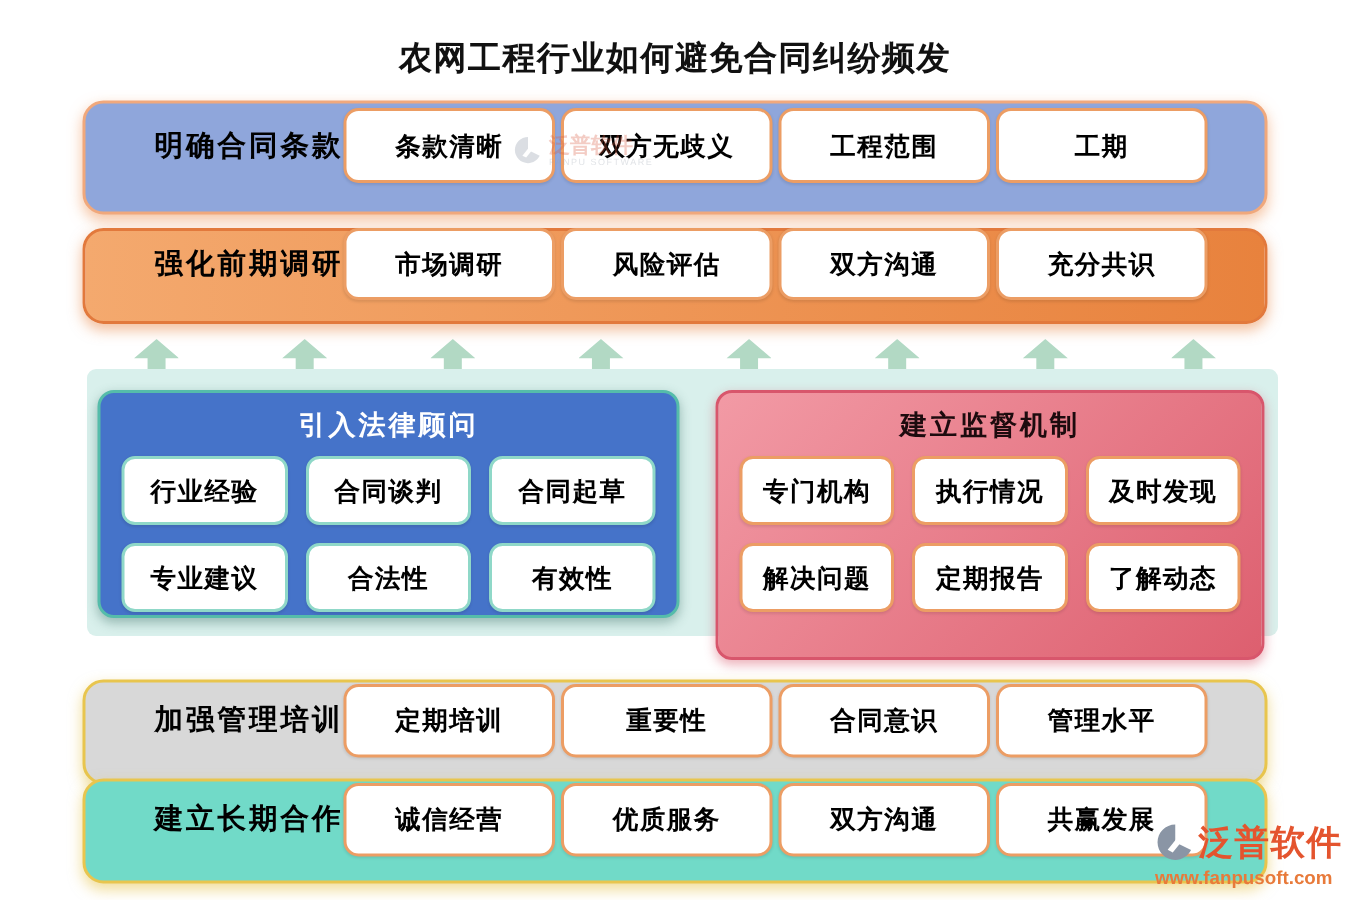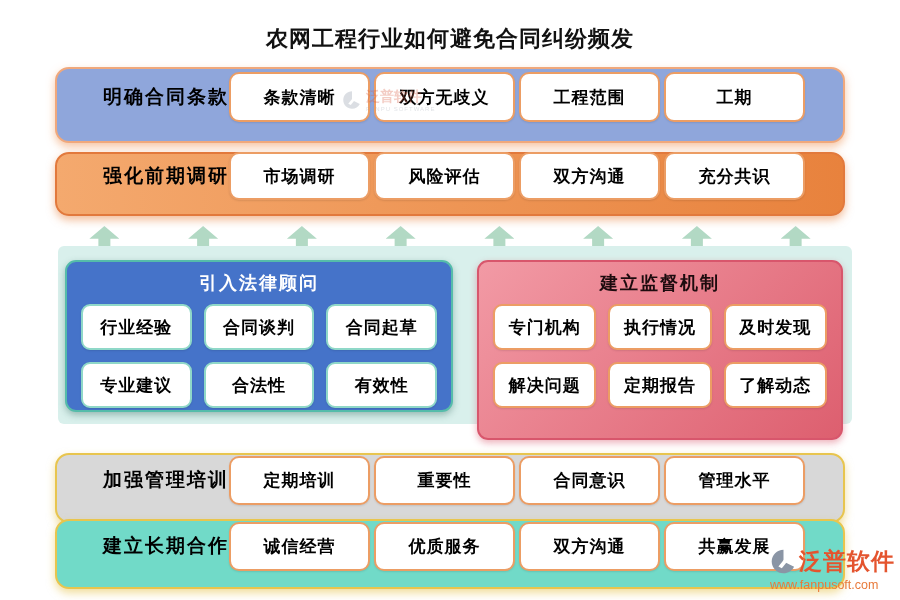--- a/index.html
+++ b/index.html
@@ -67,21 +67,21 @@
               border:2px solid var(--monitor-card-border,#D8566C);
               box-shadow:0 3px 7px rgba(215,85,105,0.45);}
   #card-monitor .card-title{color:#1d0b0e;}
 
   
   .brand{position:absolute;left:770px;top:546px;width:128px;z-index:5;}
   .brand-top{display:flex;align-items:center;}
   .brand-icon{width:27px;height:27px;flex:0 0 27px;margin-right:2px;}
   .brand-name{font-size:23px;font-weight:bold;color:var(--brand-red,#E4542E);letter-spacing:1px;
               font-family:"Liberation Sans","DejaVu Sans",sans-serif;}
-  .brand-url{font-size:12.5px;font-weight:normal;color:var(--brand-orange,#E87A3A);margin-top:1px;
+  .brand-url{font-size:12.5px;font-weight:bold;color:var(--brand-orange,#E87A3A);margin-top:1px;
               font-family:"Liberation Sans","DejaVu Sans",sans-serif;}
 
   
   .watermark{position:absolute;left:342px;top:88px;z-index:3;opacity:0.30;
              display:flex;align-items:center;pointer-events:none;}
   .watermark .brand-icon{width:20px;height:20px;flex:0 0 20px;}
   .wm-text{margin-left:2px;}
   .wm-name{font-size:14px;font-weight:bold;color:#d85a40;
            font-family:"Liberation Sans","DejaVu Sans",sans-serif;}
   .wm-sub{font-size:6px;color:#9aa2ae;letter-spacing:1px;

